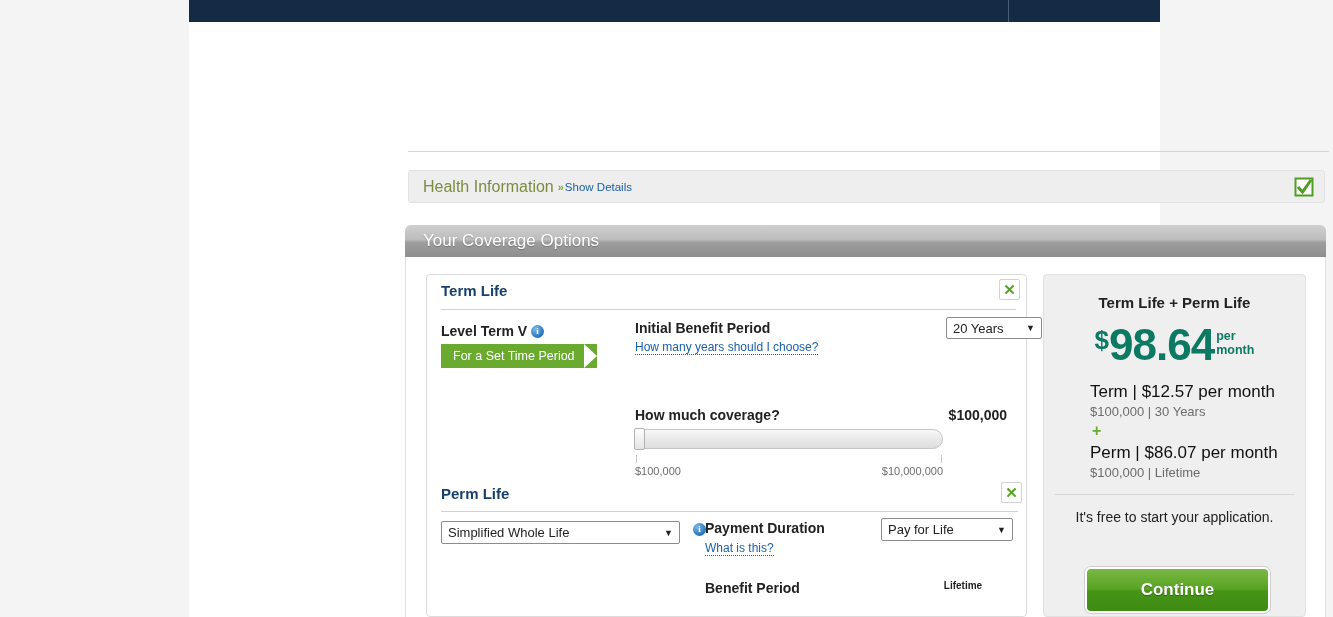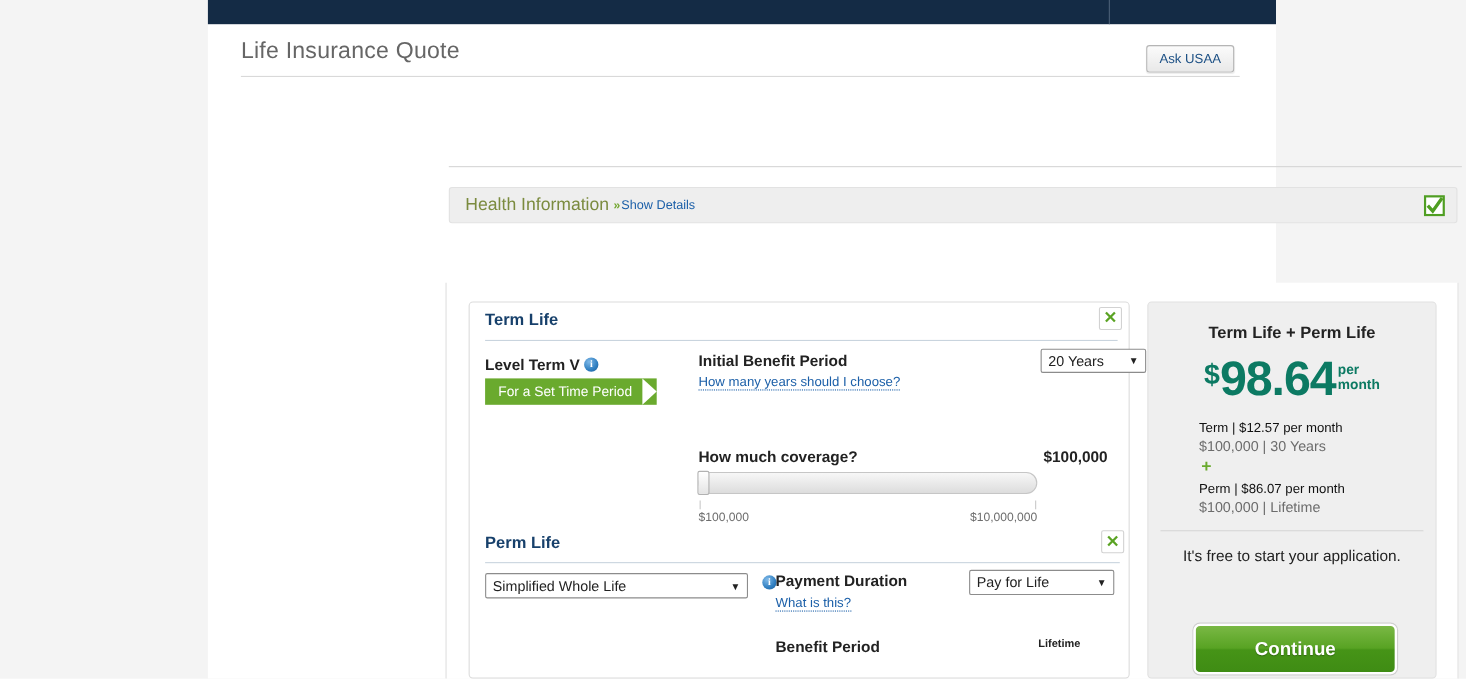--- a/index.html
+++ b/index.html
@@ -208,21 +208,21 @@
     text-align:center; font-size:15px; font-weight:bold; color:#222; margin-top:19px;
   }
   .price-row {
     display:flex; align-items:flex-start; justify-content:center; margin-top:11px;
   }
   .price-dollar { color:#0c7a63; font-size:26px; font-weight:bold; line-height:36px; }
   .price-main { color:#0c7a63; font-size:44px; font-weight:bold; line-height:46px; letter-spacing:-1px; }
   .price-per { color:#0c7a63; font-size:12.5px; font-weight:bold; line-height:14px; margin-top:7px; margin-left:2px; }
 
   .bd { margin-left:46px; margin-top:14px; }
-  .bd-line1 { font-size:12px; color:#111; }
+  .bd-line1 { font-size:17px; color:#111; }
   .bd-line2 { font-size:13px; color:#6c6c6c; margin-top:2px; }
   .plus { color:#6aaa2e; font-size:16px; font-weight:bold; margin:3px 0 3px 2px; }
 
   .sum-rule { height:1px; background:#d6d6d6; margin:14px 11px 0 11px; }
   .free-text { text-align:center; font-size:14px; color:#222; margin-top:14px; }
   .continue-btn {
     position:absolute; left:41px; top:292px; width:185px; height:46px;
     background:linear-gradient(180deg,#7ab845 0%, #58a323 48%, #469417 52%, #3f8c14 100%);
     border:2px solid #ffffff; border-radius:6px;
     color:#ffffff; font-size:17px; font-weight:bold;
@@ -233,40 +233,36 @@
 </style>
 </head>
 <body>
 
 <div class="page">
 
   <div class="topbar">
     <div class="topbar-divider"></div>
   </div>
 
-  <div class="title-wrap">
-    <div class="page-title">Life Insurance Quote</div>
-    <div class="title-rule"></div>
-    <div class="ask-usaa">Ask USAA</div>
-  </div>
 
   <div class="tabs-rule"></div>
 
   <div class="health-bar">
     <span class="health-title">Health Information</span>
     <span class="chev">»</span>
     <a class="show-details">Show Details</a>
     <span class="check-box-icon">
       <svg width="20" height="20" viewBox="0 0 20 20">
         <rect x="1.5" y="1.5" width="17" height="17" fill="#fff" stroke="#4f9e22" stroke-width="2"></rect>
         <path d="M4 10 L8.5 15 L17 3" fill="none" stroke="#4f9e22" stroke-width="3"></path>
       </svg>
     </span>
   </div>
 
+  <div class="cov-header">Your Coverage Options</div>
 
   <div class="cov-body">
 
     <div class="prod-card">
 
       <div class="prod-head">
         <span class="prod-head-title">Term Life</span>
         <div class="x-btn">
           <span class="x-glyph">✕</span>
         </div>

